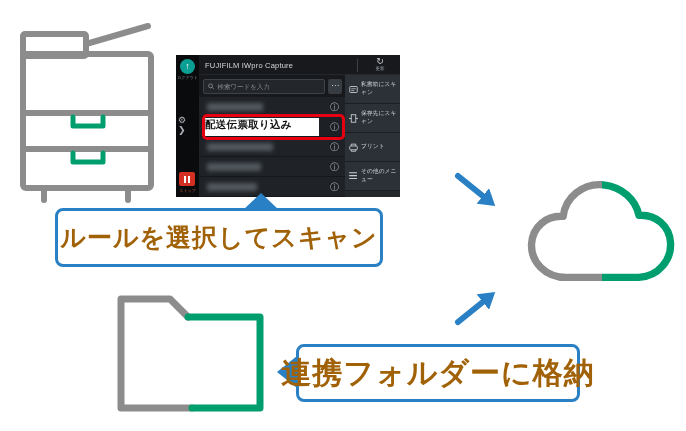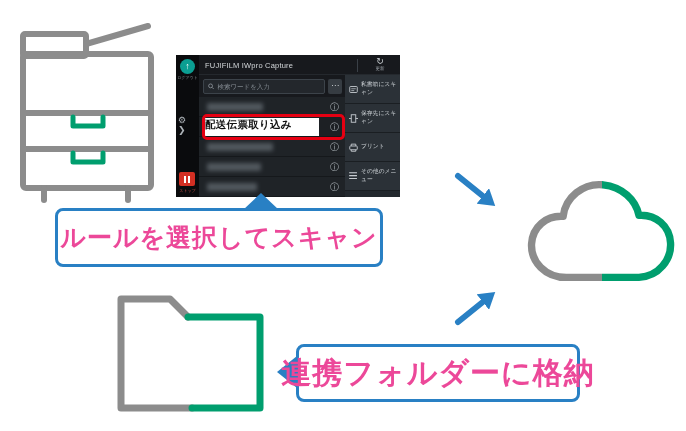--- a/index.html
+++ b/index.html
@@ -50,21 +50,21 @@
   
   .folder { position:absolute; left:116px; top:294px; }
   
   .cloud { position:absolute; left:520px; top:168px; }
   
   .arrow-a { position:absolute; left:451px; top:169px; }
   .arrow-b { position:absolute; left:451px; top:281px; }
 
   
   .bubble { position:absolute; background:#fff; border:3px solid #2980c4; border-radius:8px; display:flex; align-items:center; justify-content:center; }
-  .bubble .txt { font-weight:bold; color:#ec4899; letter-spacing:1px; white-space:nowrap; }
+  .bubble .txt { font-weight:bold; color:#a16207; letter-spacing:1px; white-space:nowrap; }
   .bubble1 { left:55px; top:208px; width:328px; height:59px; }
   .bubble1 .txt { font-size:25px; }
   .bubble2 { left:296px; top:344px; width:284px; height:58px; }
   .bubble2 .txt { font-size:30px; }
   .tri-up { position:absolute; left:243px; top:193px; width:0; height:0; border-left:18px solid transparent; border-right:18px solid transparent; border-bottom:17px solid #2980c4; }
   .tri-left { position:absolute; left:277px; top:356px; width:0; height:0; border-top:16px solid transparent; border-bottom:16px solid transparent; border-right:20px solid #2980c4; }
 </style>
 </head>
 <body>
 

